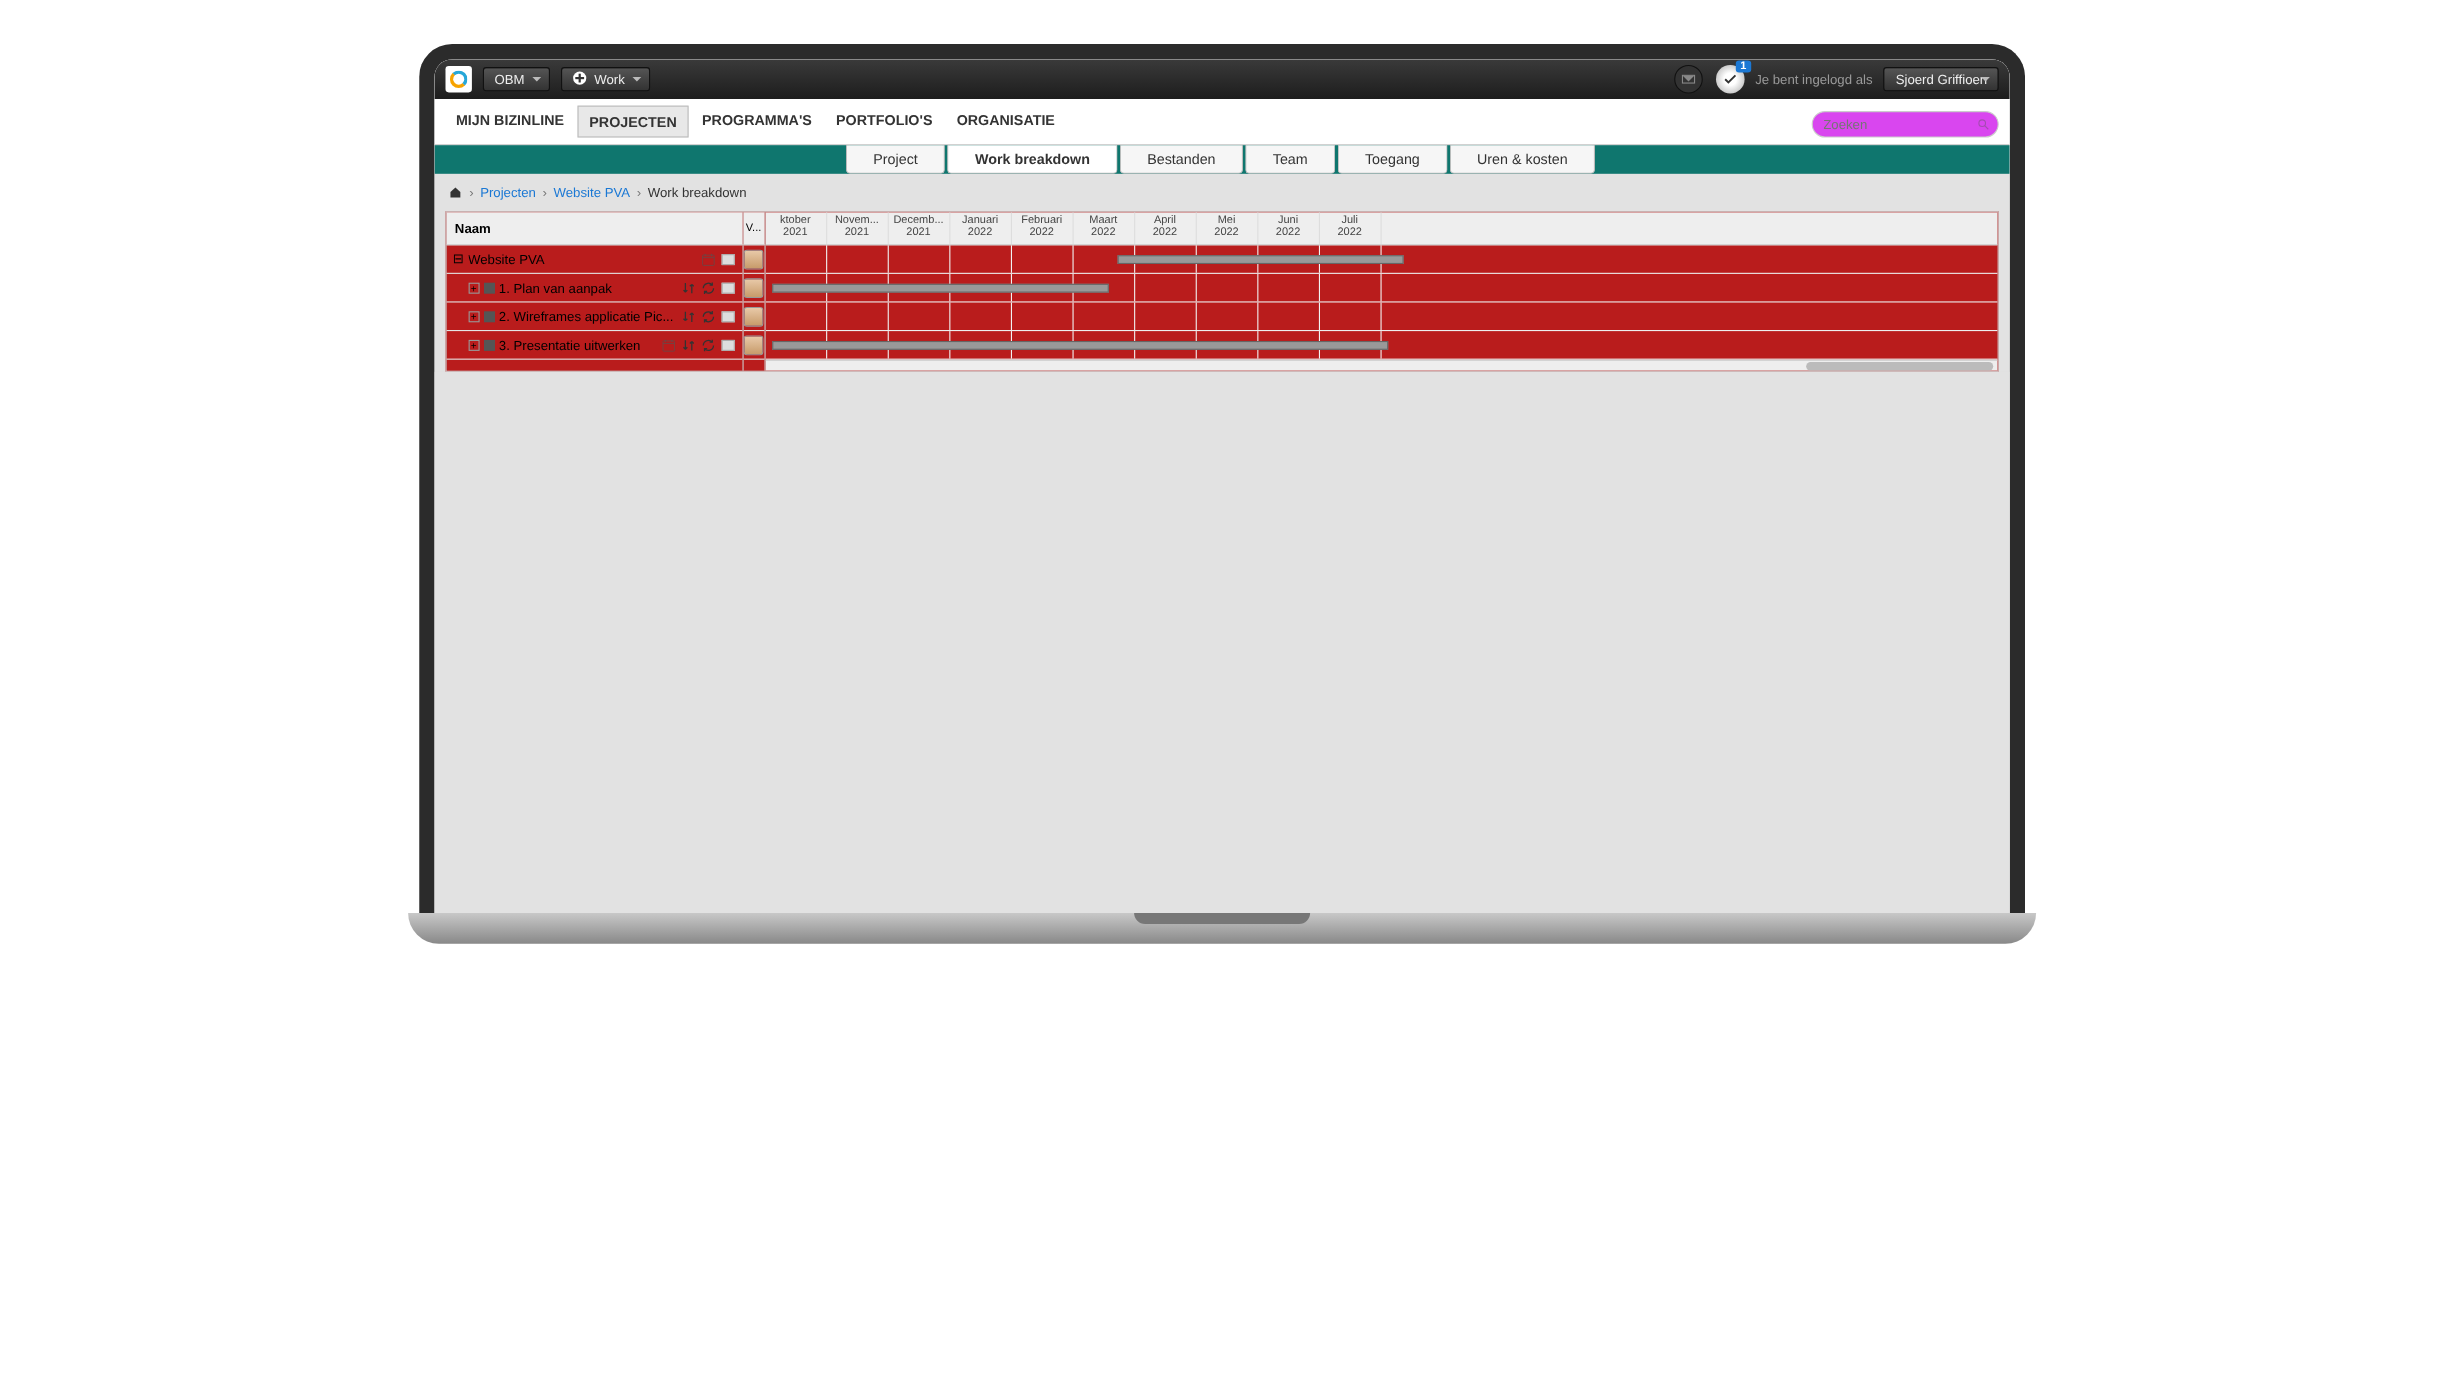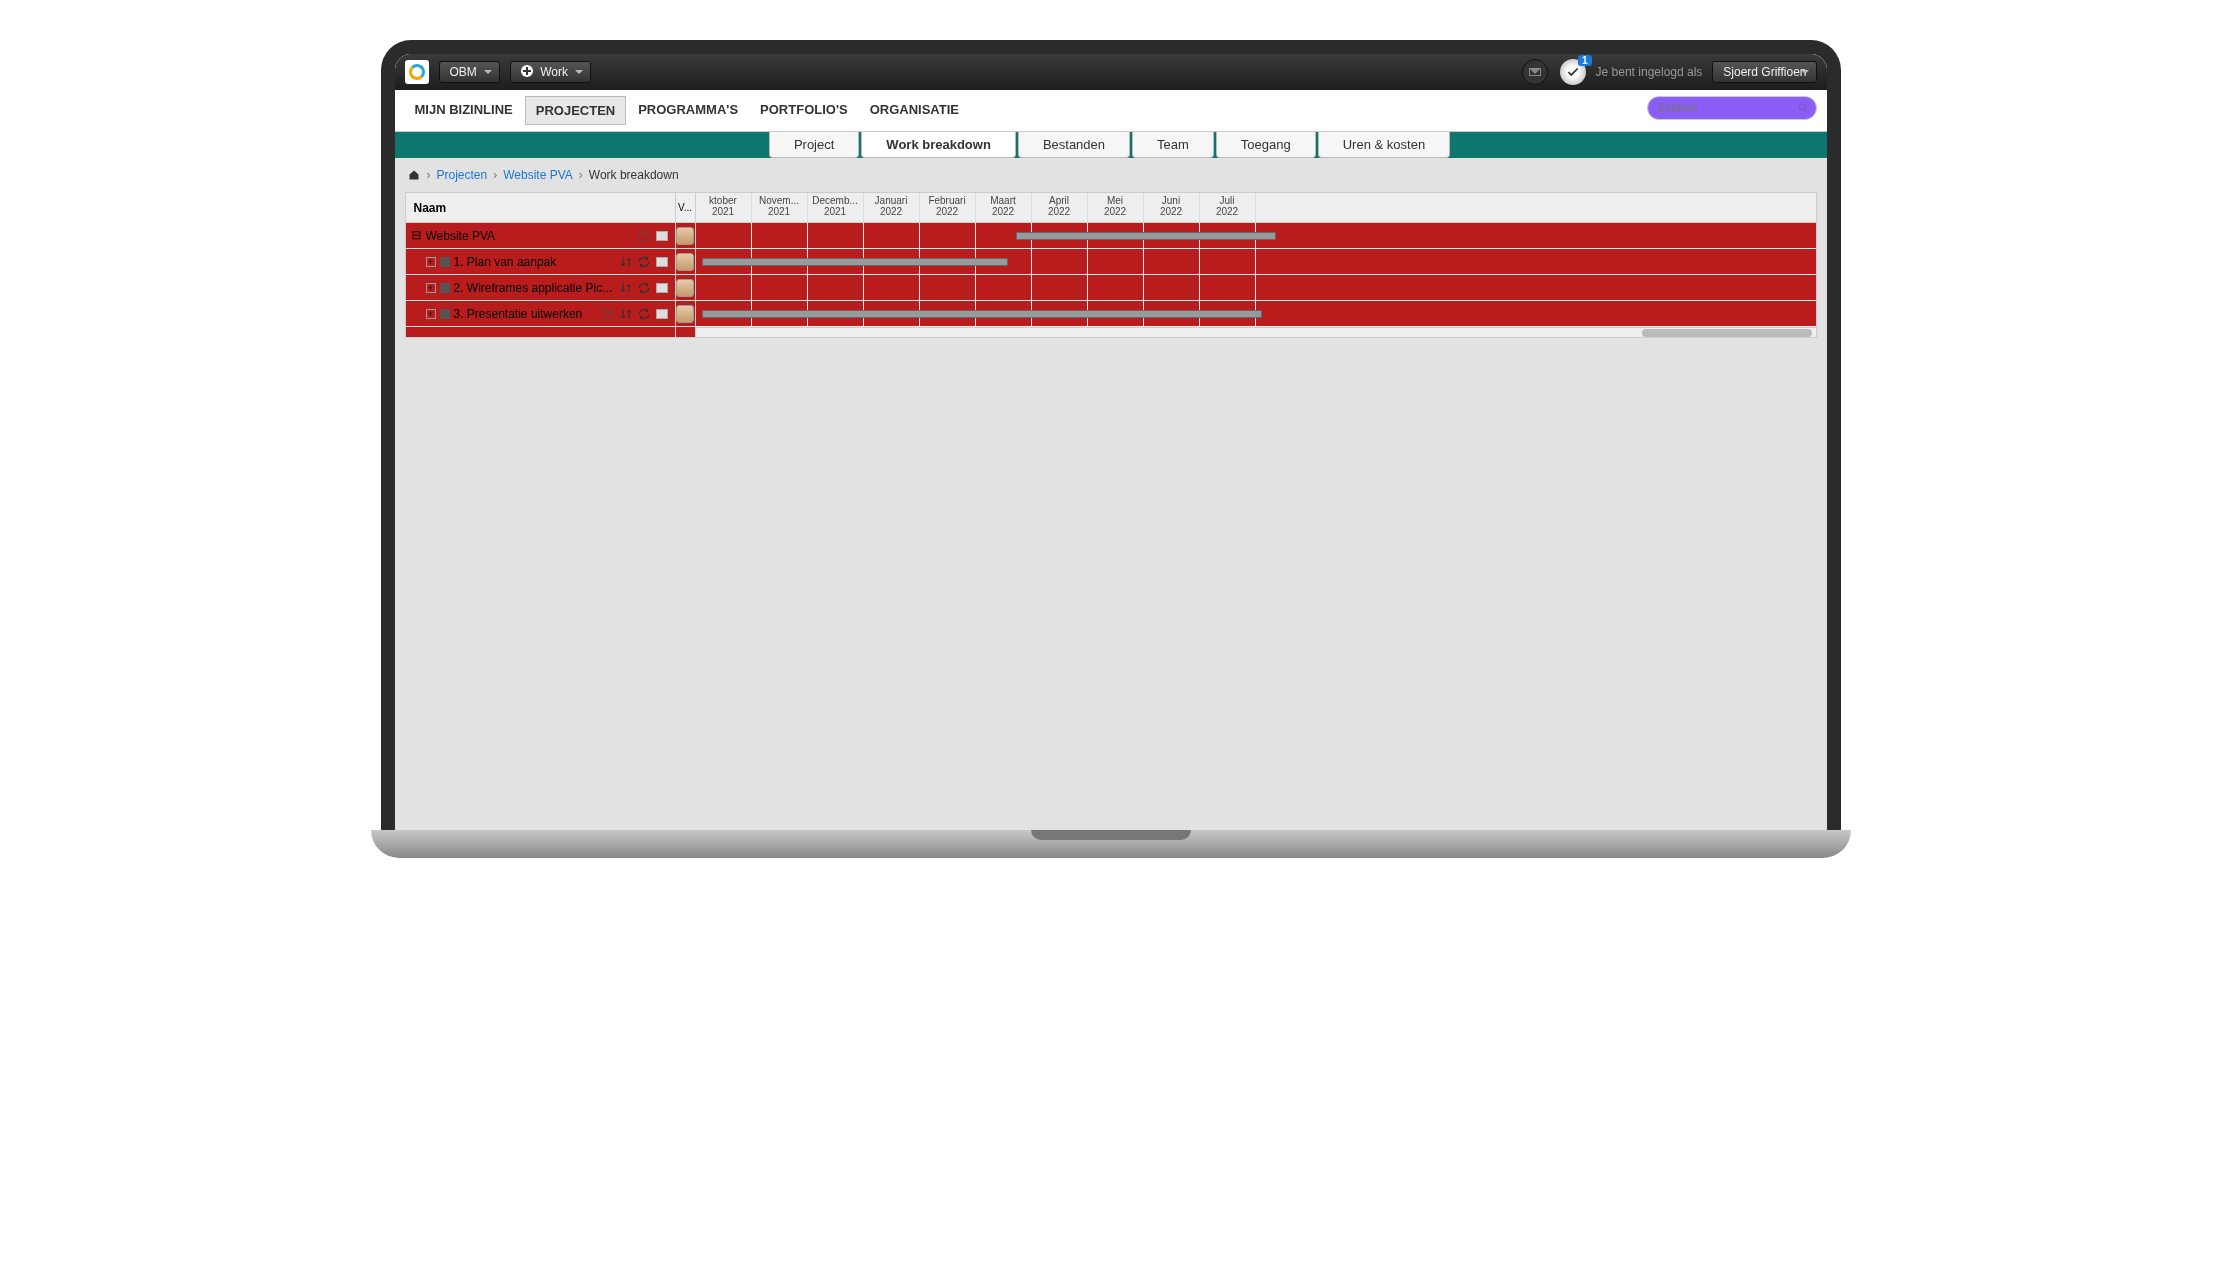--- a/index.html
+++ b/index.html
@@ -110,36 +110,36 @@
   .user-dd {
     background: linear-gradient(#555,#333);
     border:1px solid #111; border-radius:3px; padding:3px 9px 3px 10px;
     position:relative; color:#eee; cursor:pointer;
   }
   .user-dd::after{content:"";position:absolute;right:7px;top:50%;transform:translateY(-50%);border:4px solid transparent;border-top-color:#bbb;margin-top:2px;}
 
   
   .mainnav {
     background:#fff; border-bottom:1px solid #ccc;
-    display:flex; align-items:flex-start; padding:6px 10px;
+    display:flex; align-items:flex-end; padding:6px 10px;
   }
   .mainnav .nav-item {
     padding:6px 10px; font-size:13px; font-weight:bold; color:#333; cursor:pointer;
     margin-right:2px;
   }
   .mainnav .nav-item.active {
     background:#e8e8e8; border:1px solid #bbb;
   }
   .mainnav .spacer{flex:1;}
   .search-wrap {
     position:relative; width:170px;
   }
   .search-wrap input {
     width:100%; border:1px solid #ccc; border-radius:12px; padding:4px 26px 4px 10px;
-    font-size:12px; background:#8b5cf6; outline:none;
+    font-size:12px; background:#d946ef; outline:none;
   }
   .search-wrap .sicon{
     position:absolute; right:8px; top:50%; transform:translateY(-50%);
     width:12px; height:12px; opacity:.4;
   }
 
   
   .subtabs {
     display:flex; background:#0f766e; padding:0 10px; font-size:13px;justify-content:center;
   }

